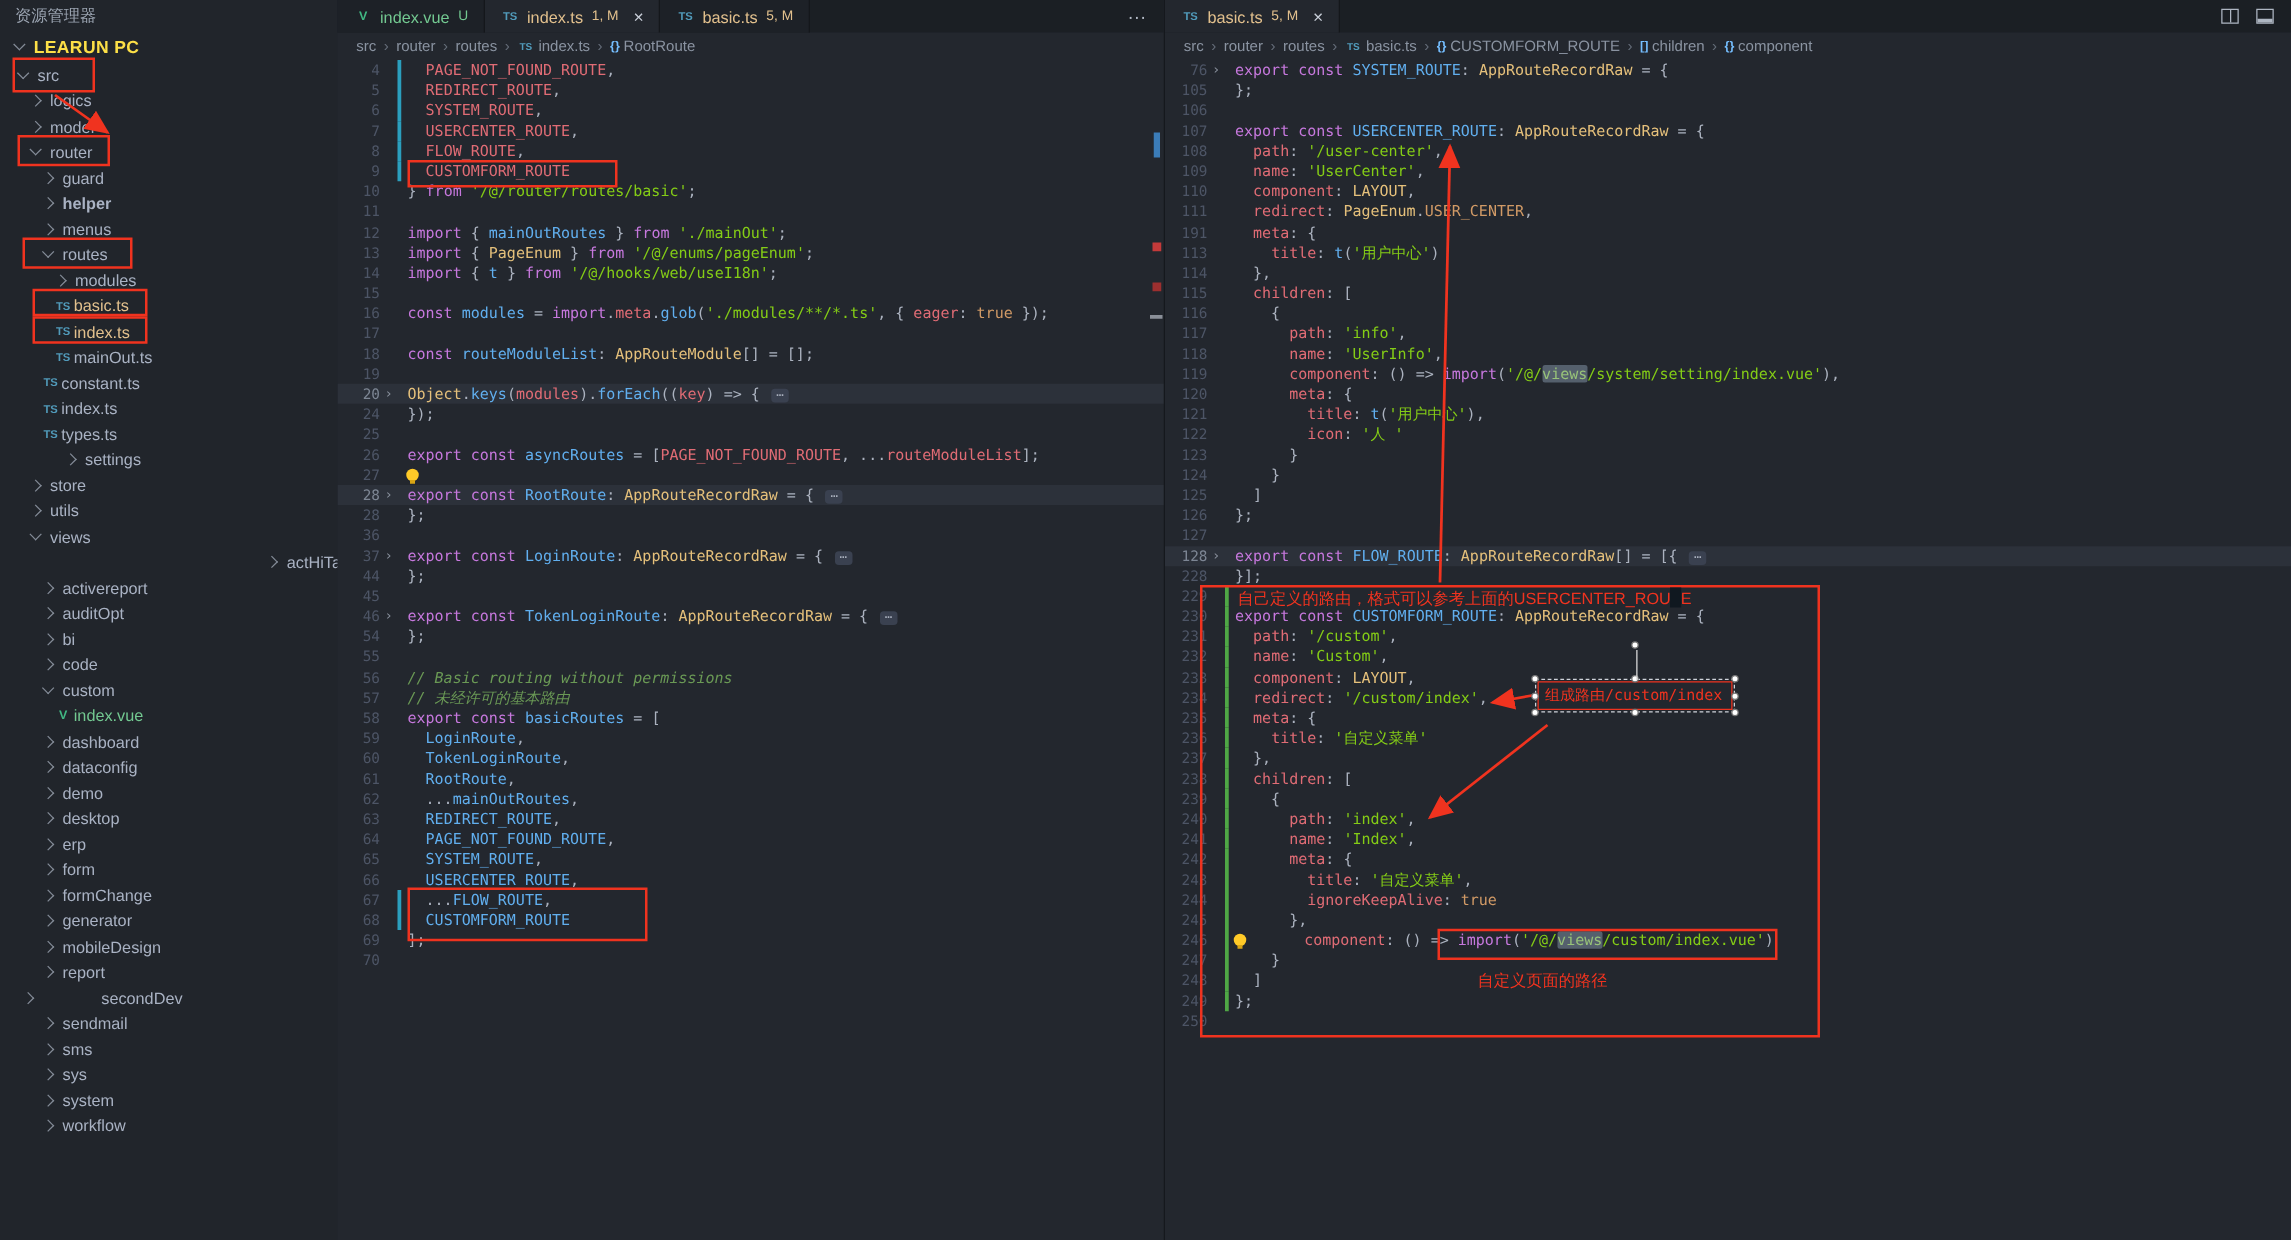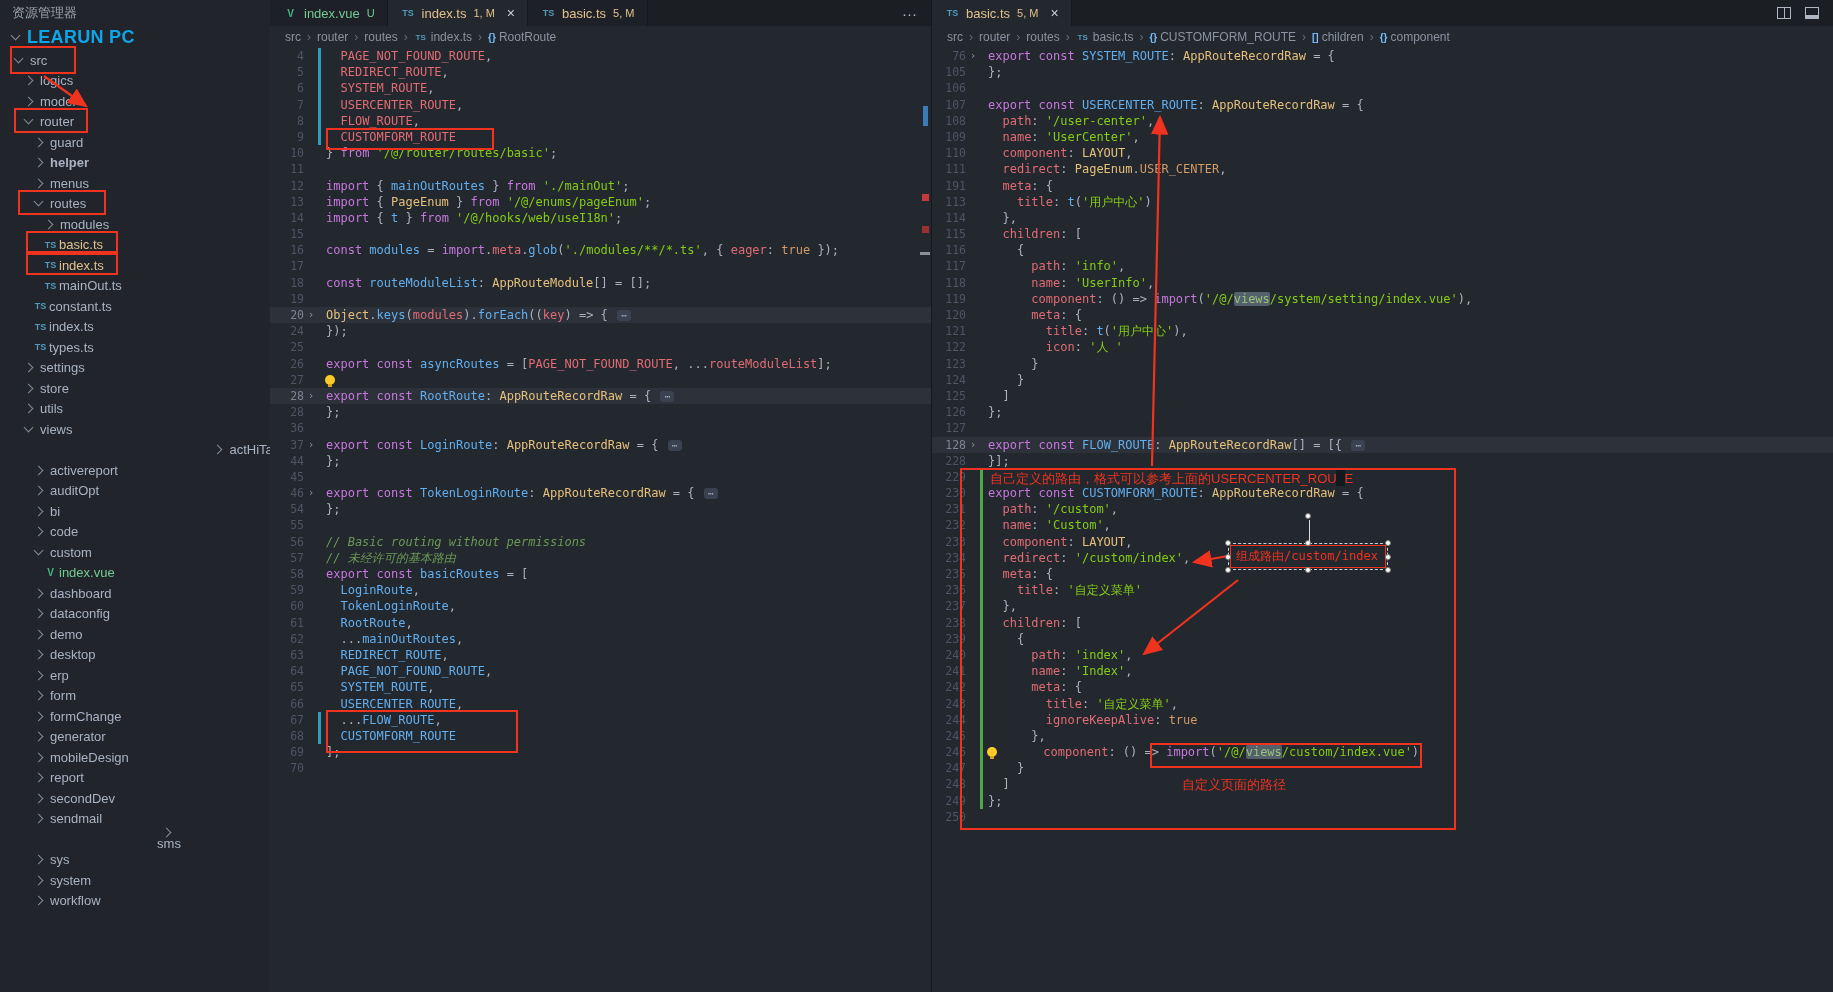--- a/index.html
+++ b/index.html
@@ -4,21 +4,21 @@
 <style>
   :root{ --lh:16.2px; --red:#f0331f; }
   *{box-sizing:border-box; margin:0; padding:0;}
   body{font-family:"Liberation Sans",sans-serif;}
   #app{position:relative;width:1833px;height:992px;background:#23272e;overflow:hidden;color:#a9b2c3;}
 
   
   #sidebar{position:absolute;left:0;top:0;width:307px;height:100%;background:#21252b;border-right:1px solid #101318;}
   .side-title{display:flex;align-items:center;height:26px;padding:0 12px;font-size:13px;color:#9aa3b0;}
   .side-title .more{margin-left:auto;color:#9aa3b0;font-size:15px;letter-spacing:1px;}
-  .side-root{display:flex;align-items:center;height:22px;padding:0 9px;font-weight:bold;font-size:18px;color:#0ea5e9;letter-spacing:.3px;text-align:right;}
+  .side-root{display:flex;align-items:center;height:22px;padding:0 9px;font-weight:bold;font-size:14px;color:#fde047;letter-spacing:.3px;text-align:right;}
   #tree{position:absolute;top:50px;left:0;right:0;}
   .trow{display:flex;align-items:center;height:20.5px;font-size:13px;color:#a9b2c3;}
   .tw{width:7px;height:7px;border-right:1.5px solid #848c98;border-bottom:1.5px solid #848c98;transform:rotate(-45deg);margin:0 8px 0 3px;flex:none;}
   .tw.open{transform:rotate(45deg);margin-top:-4px;}
   .fi{flex:none;width:17px;text-align:center;font-weight:bold;font-family:"Liberation Sans",sans-serif;}
   .fi.ts{color:#519aba;font-size:9px;}
   .fi.vue{color:#41b883;font-size:10px;}
   .fi.mini{width:14px;font-size:8px;}
   .tlabel{white-space:nowrap;}
   .st-mod{color:#e2c08d;}
@@ -159,21 +159,21 @@
           <span class="tlabel">constant.ts</span>
         </div>
         <div class="trow" style="padding-left: 32px;">
           <span class="fi ts">TS</span>
           <span class="tlabel">index.ts</span>
         </div>
         <div class="trow" style="padding-left: 32px;">
           <span class="fi ts">TS</span>
           <span class="tlabel">types.ts</span>
         </div>
-        <div class="trow" style="padding-left: 22px;">
+        <div class="trow" style="padding-left: 22px; margin-left: 28px;">
           <span class="tw"></span>
           <span class="tlabel">settings</span>
         </div>
         <div class="trow" style="padding-left: 22px;">
           <span class="tw"></span>
           <span class="tlabel">store</span>
         </div>
         <div class="trow" style="padding-left: 22px;">
           <span class="tw"></span>
           <span class="tlabel">utils</span>
@@ -246,29 +246,29 @@
           <span class="tlabel">generator</span>
         </div>
         <div class="trow" style="padding-left: 32px;">
           <span class="tw"></span>
           <span class="tlabel">mobileDesign</span>
         </div>
         <div class="trow" style="padding-left: 32px;">
           <span class="tw"></span>
           <span class="tlabel">report</span>
         </div>
-        <div class="trow" style="padding-left: 32px;">
+        <div class="trow" style="padding-left: 16px; gap: 47px;">
           <span class="tw"></span>
           <span class="tlabel">secondDev</span>
         </div>
         <div class="trow" style="padding-left: 32px;">
           <span class="tw"></span>
           <span class="tlabel">sendmail</span>
         </div>
-        <div class="trow" style="padding-left: 32px; flex-direction: column;">
+        <div class="trow" style="padding-left: 32px;">
           <span class="tw"></span>
           <span class="tlabel">sms</span>
         </div>
         <div class="trow" style="padding-left: 32px;">
           <span class="tw"></span>
           <span class="tlabel">sys</span>
         </div>
         <div class="trow" style="padding-left: 32px;">
           <span class="tw"></span>
           <span class="tlabel">system</span>

